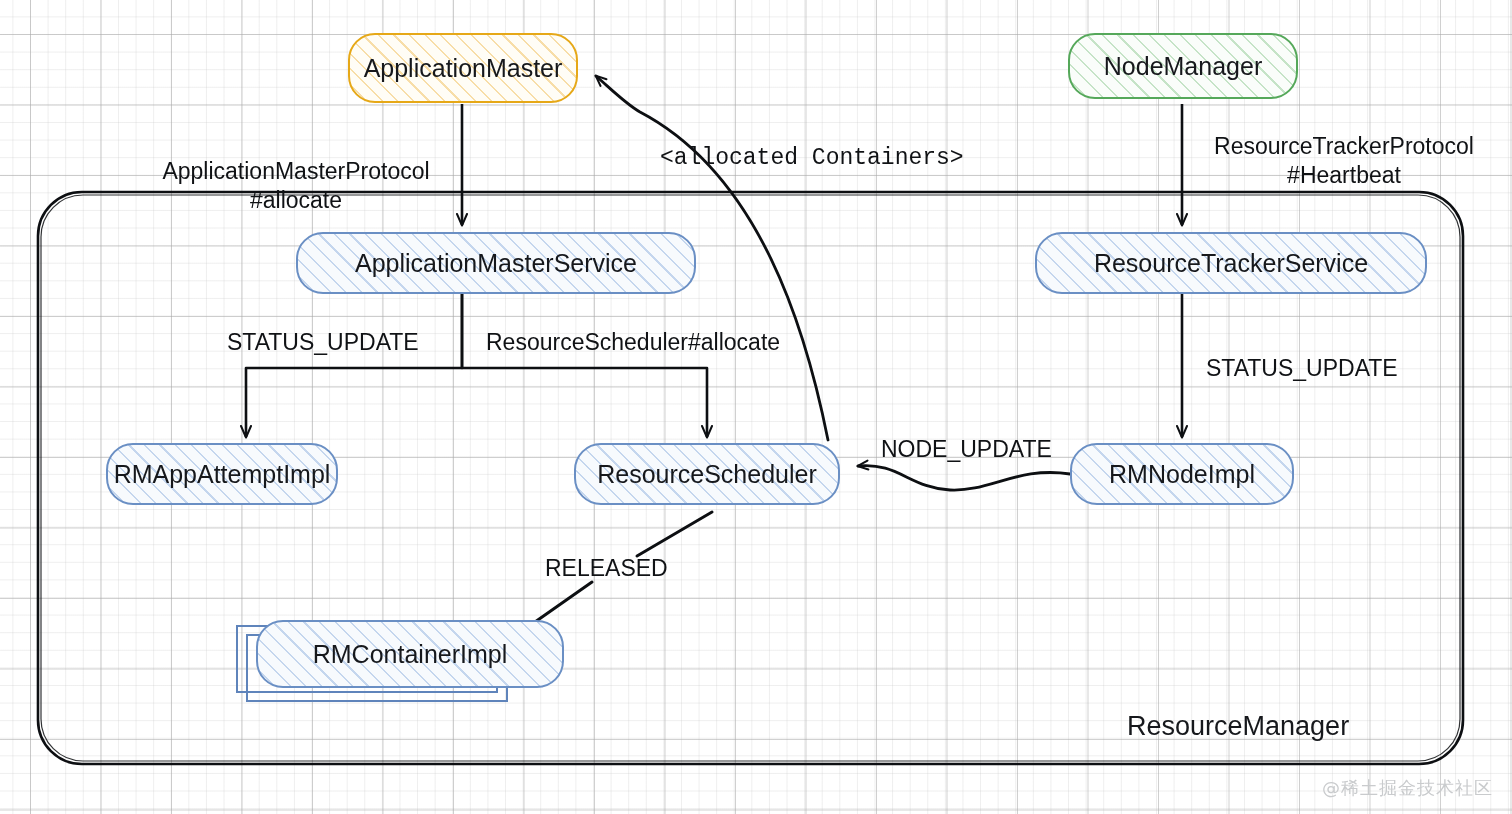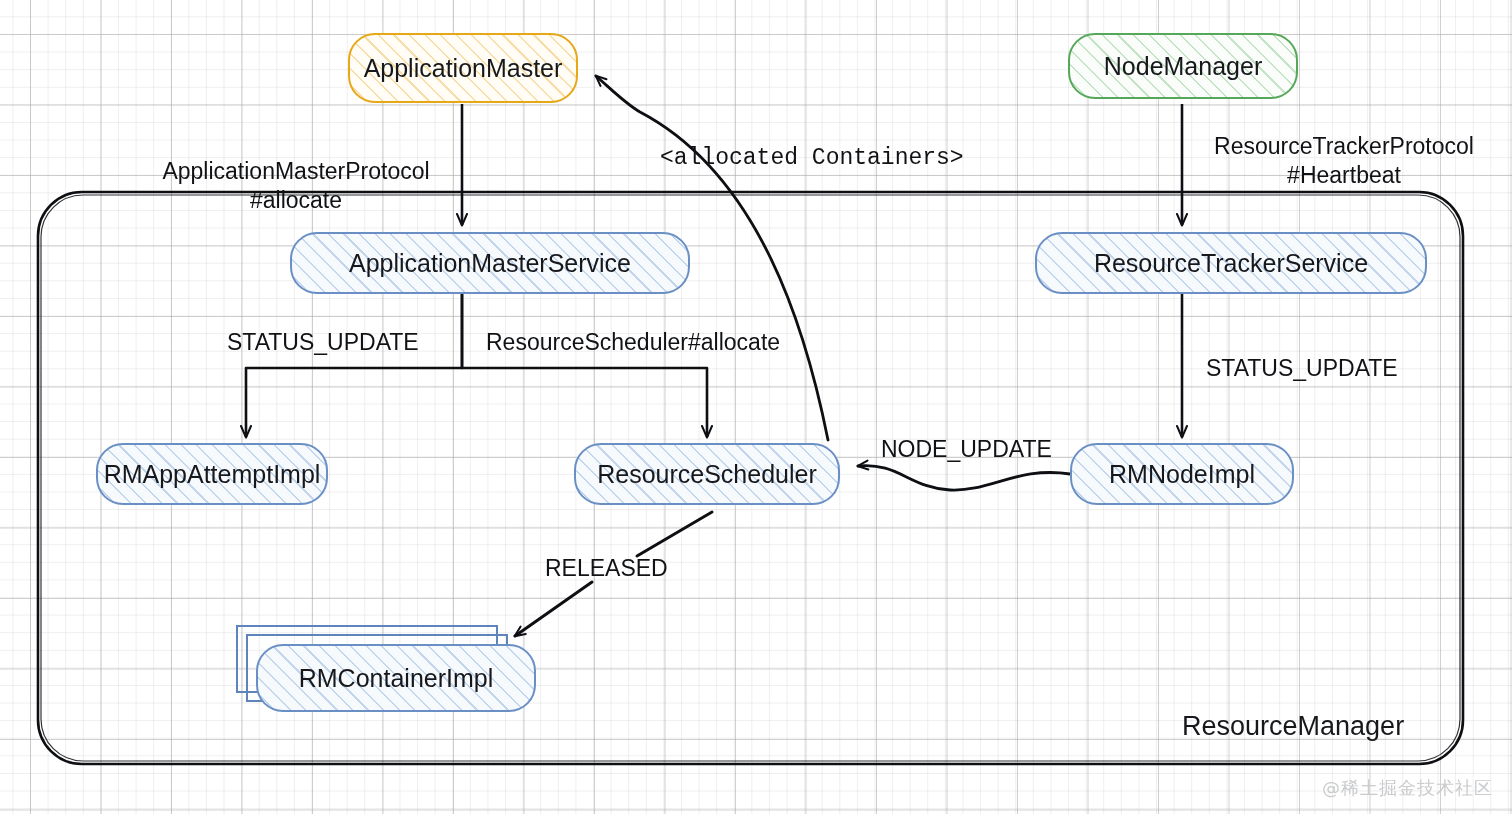--- a/index.html
+++ b/index.html
@@ -161,43 +161,43 @@
   </svg>
 
   <div class="node node-orange" style="left:348px; top:33px; width:230px; height:70px;">
     <span>ApplicationMaster</span>
   </div>
 
   <div class="node node-green" style="left:1068px; top:33px; width:230px; height:66px;">
     <span>NodeManager</span>
   </div>
 
-  <div class="node node-blue" style="left:290px; top:232px; width:400px; height:62px;">
+  <div class="node node-blue" style="left:296px; top:232px; width:400px; height:62px;">
     <span>ApplicationMasterService</span>
   </div>
 
   <div class="node node-blue" style="left:1010px; top:232px; width:392px; height:62px;margin-left:25px;">
     <span>ResourceTrackerService</span>
   </div>
 
-  <div class="node node-blue" style="left:96px; top:443px; width:232px; height:62px;">
+  <div class="node node-blue" style="left:106px; top:443px; width:232px; height:62px;">
     <span>RMAppAttemptImpl</span>
   </div>
 
   <div class="node node-blue" style="left:574px; top:443px; width:266px; height:62px;">
     <span>ResourceScheduler</span>
   </div>
 
   <div class="node node-blue" style="left:1070px; top:443px; width:224px; height:62px;">
     <span>RMNodeImpl</span>
   </div>
 
   <div class="stack-ghost" style="left:236px; top:625px; width:262px; height:68px;"></div>
   <div class="stack-ghost" style="left:246px; top:634px; width:262px; height:68px;"></div>
-  <div class="node node-blue" style="left:256px; top:644px; width:280px; height:68px;">
+  <div class="node node-blue" style="left:256px; top:620px; width:308px; height:68px;">
     <span>RMContainerImpl</span>
   </div>
 
   <div class="edge-label two-line" style="left:152px; top:145px; width:288px;margin-top:12px;">
     <div>ApplicationMasterProtocol</div>
     <div>#allocate</div>
   </div>
 
   <div class="edge-label two-line" style="left:1200px; top:132px; width:288px;">
     <div>ResourceTrackerProtocol</div>
@@ -221,21 +221,21 @@
   </div>
 
   <div class="edge-label" style="left:660px; top:144px;font-family:Liberation Mono, monospace;">
     <span>&lt;allocated Containers&gt;</span>
   </div>
 
   <div class="edge-label" style="left:545px; top:554px;text-align:right;">
     <span>RELEASED</span>
   </div>
 
-  <div class="container-title" style="left:1158px; top:711px;padding-left:24px;">
+  <div class="container-title" style="left:1103px; top:711px;padding-left:24px;">
     <span>ResourceManager</span>
   </div>
 
   <div class="watermark" style="left:1322px; top:776px;">
     <span>@稀土掘金技术社区</span>
   </div>
 
 </div>
 
 </body></html>

